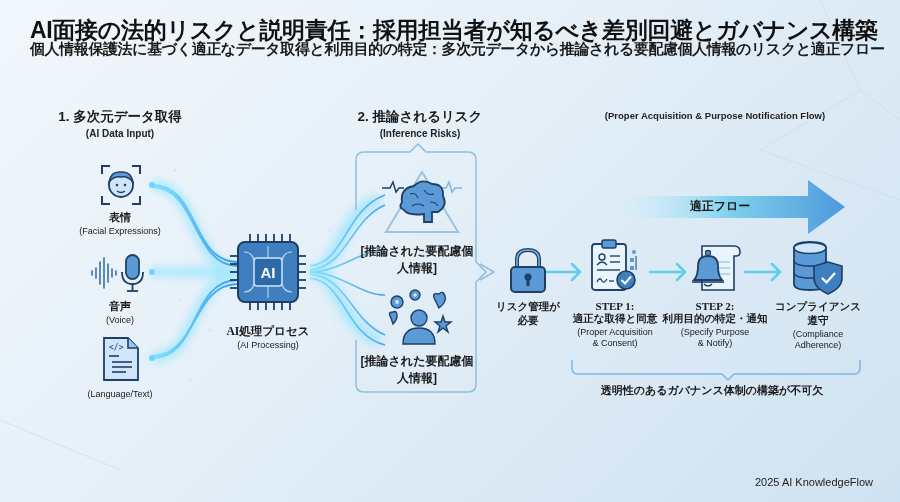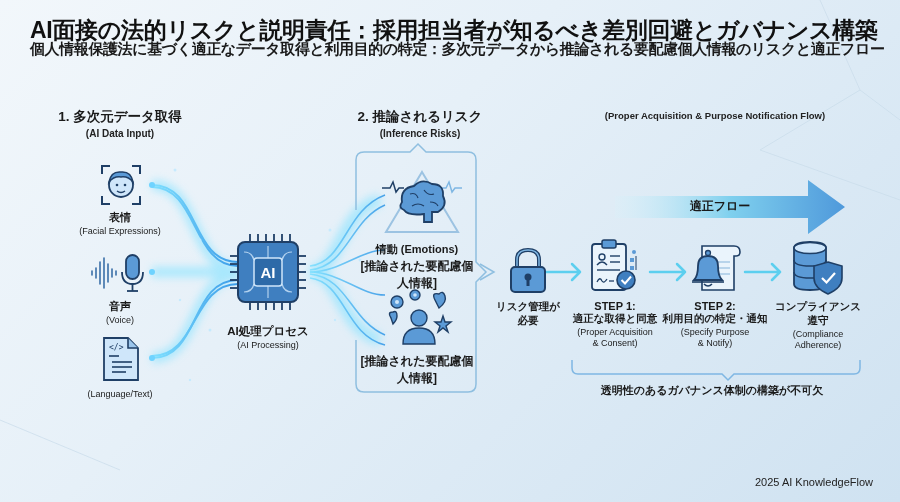--- a/index.html
+++ b/index.html
@@ -14,21 +14,21 @@
   .title {
     left: 30px; top: 8px; font-size: 23px; font-weight: bold; color: #111; letter-spacing: -0.3px; margin-top: 7px;
   }
   .subtitle {
     left: 30px; top: 40px; font-size: 15px; font-weight: bold; color: #1a1a1a; letter-spacing: -0.4px;
   }
   .sec-head { text-align: center; font-weight: bold; color: #1a1a1a; }
   .sec-head .jp { font-size: 13.5px; }
   .sec-head .en { font-size: 10px; font-weight: bold; margin-top: 2px; color: #222; }
   .lbl { text-align: center; color: #1a1a1a; }
-  .lbl .jp { font-size: 11px; font-weight: bold; }
+  .lbl .jp { font-size: 11px; font-weight: bold; font-family: Liberation Serif, serif; }
   .lbl .en { font-size: 9px; margin-top: 1px; }
   .lbl .sub { font-size: 12px; font-weight: bold; margin-top: 1px; }
   .ico { display: flex; align-items: center; justify-content: flex-start; }
   svg { display: block; }
   .flow-arrow-label {
     left: 645px; top: 198px; width: 150px; text-align: center;
     font-size: 12px; font-weight: bold; color: #1a1a1a;
   }
   .footer-text { left: 597px; top: 383px; width: 230px; text-align: center; font-size: 11px; font-weight: bold; }
   .credit { right: 27px; top: 476px; font-size: 11px; color: #222; }
@@ -251,21 +251,20 @@
     <path d="M22 34 Q20 20 34 18 Q42 10 52 16 Q64 16 63 28 Q68 38 58 44 L52 44 L52 54 L44 54 L44 46 Q28 48 24 42 Q18 40 22 34Z" fill="#5b9ad6" stroke="#1f3f66" stroke-width="1.8"></path>
     <g fill="none" stroke="#1f3f66" stroke-width="1.2">
       <path d="M30 26 Q36 24 38 30"></path>
         <path d="M44 22 Q48 28 54 26"></path>
         <path d="M32 38 Q38 34 44 38"></path>
         <path d="M50 34 Q56 34 58 38"></path>
     </g>
   </svg>
 </div>
 <div class="abs lbl" style="left:356px;top:242px;width:122px">
-  <div class="jp">情動 (Emotions)</div>
   <div class="sub">[推論された要配慮個人情報]</div>
 </div>
 
 <div class="abs ico" style="left:385px;top:288px;width:70px;height:58px">
   <svg width="70" height="58" viewBox="0 0 70 58">
     <g fill="#5b9ad6" stroke="#1f3f66" stroke-width="1.4">
       <circle cx="12" cy="14" r="6"></circle>
         <circle cx="30" cy="7" r="5"></circle>
       <path d="M50 12 Q46 4 54 6 Q58 2 60 8 Q62 14 54 20 Z"></path>
       <path d="M6 30 Q2 24 8 24 Q12 22 12 28 Q12 32 8 36 Z"></path>

